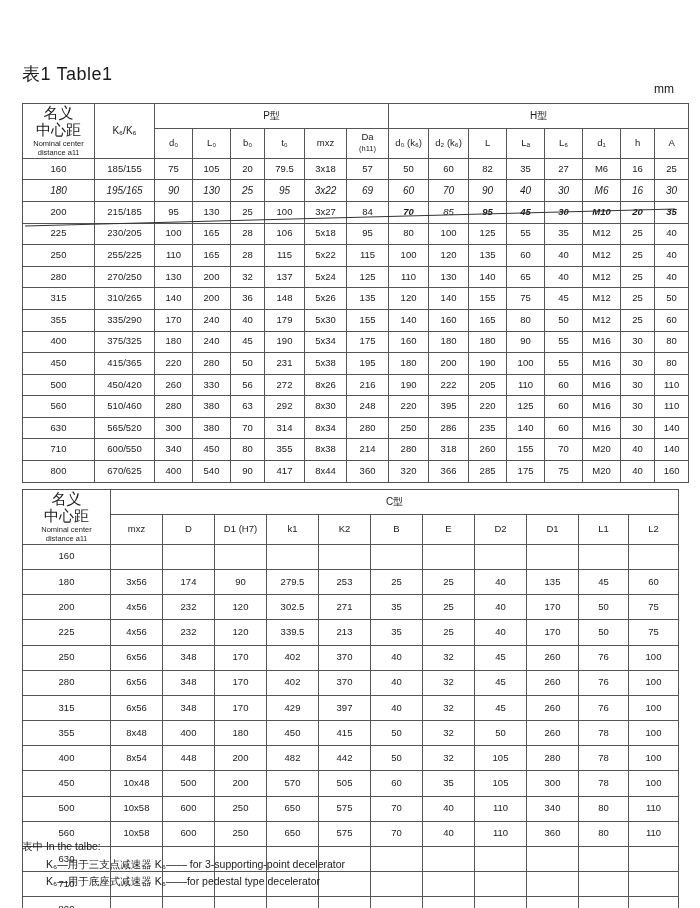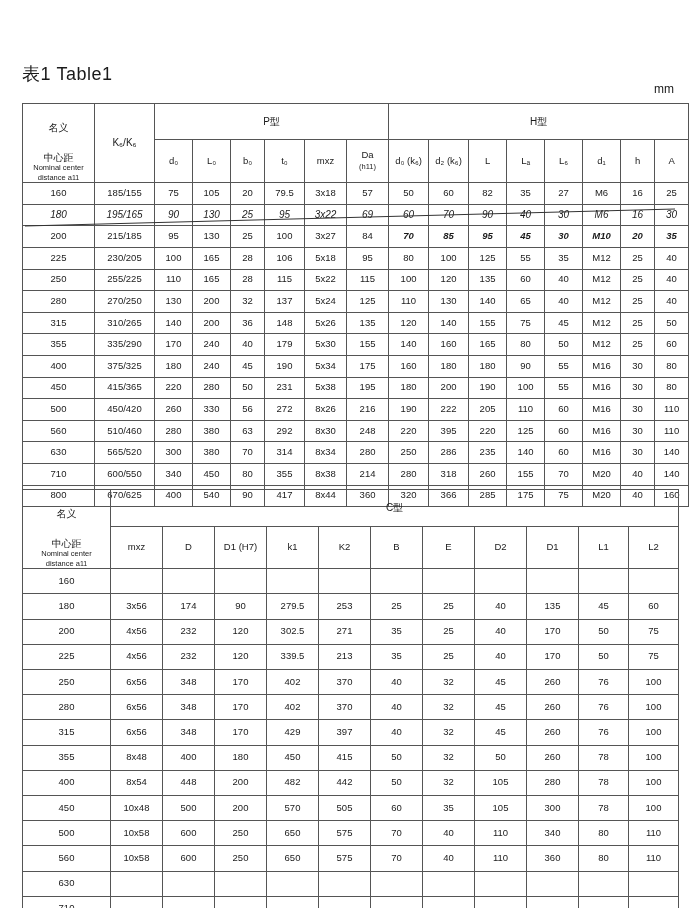--- a/index.html
+++ b/index.html
@@ -72,23 +72,22 @@
   .hdr-sub {
     height: 22px;
     font-size: 9.5px;
   }
   .corner-cell {
     font-size: 9.5px;
     line-height: 1.25;
     padding: 2px 1px;
   }
   .corner-cn {
-    font-size: 10px;
+    font-size: 15px;
     display: block;
-    margin-top: 18px;
   }
   .corner-en {
     font-size: 7.5px;
     display: block;
     margin-top: 1px;
   }
   .sub-en {
     font-size: 7px;
     vertical-align: baseline;
   }
@@ -229,21 +228,21 @@
       <tr class="row-body">
         <td>200</td>
         <td>215/185</td>
         <td>95</td>
         <td>130</td>
         <td>25</td>
         <td>100</td>
         <td>3x27</td>
         <td>84</td>
         <td class="italic-row" style="font-style:italic;font-weight:bold">70</td>
-        <td class="italic-row" style="font-style:italic;font-weight:bold">85</td>
+        <td class="italic-row" style="font-style:italic;font-weight:normal">85</td>
         <td class="italic-row" style="font-style:italic;font-weight:bold">95</td>
         <td class="italic-row" style="font-style:italic;font-weight:bold">45</td>
         <td class="italic-row" style="font-style:italic;font-weight:bold">30</td>
         <td class="italic-row" style="font-style:italic;font-weight:bold">M10</td>
         <td class="italic-row" style="font-style:italic;font-weight:bold">20</td>
         <td class="italic-row" style="font-style:italic;font-weight:bold">35</td>
       </tr>
 
       <tr class="row-body">
         <td>225</td>
@@ -726,14 +725,25 @@
         <td></td>
         <td></td>
         <td></td>
         <td></td>
         <td></td>
         <td></td>
       </tr>
     </tbody>
   </table>
 
+  <div class="notes">
+    <div class="line1">表中  In the talbe:</div>
+    <div class="ind">
+      <span>K₆—用于三支点减速器</span>
+      <span>K₆—— for 3-supporting-point decelerator</span>
+    </div>
+    <div class="ind">
+      <span>K₆—用于底座式减速器</span>
+      <span>K₆——for pedestal type decelerator</span>
+    </div>
+  </div>
 
 </div>
 
 </body></html>

